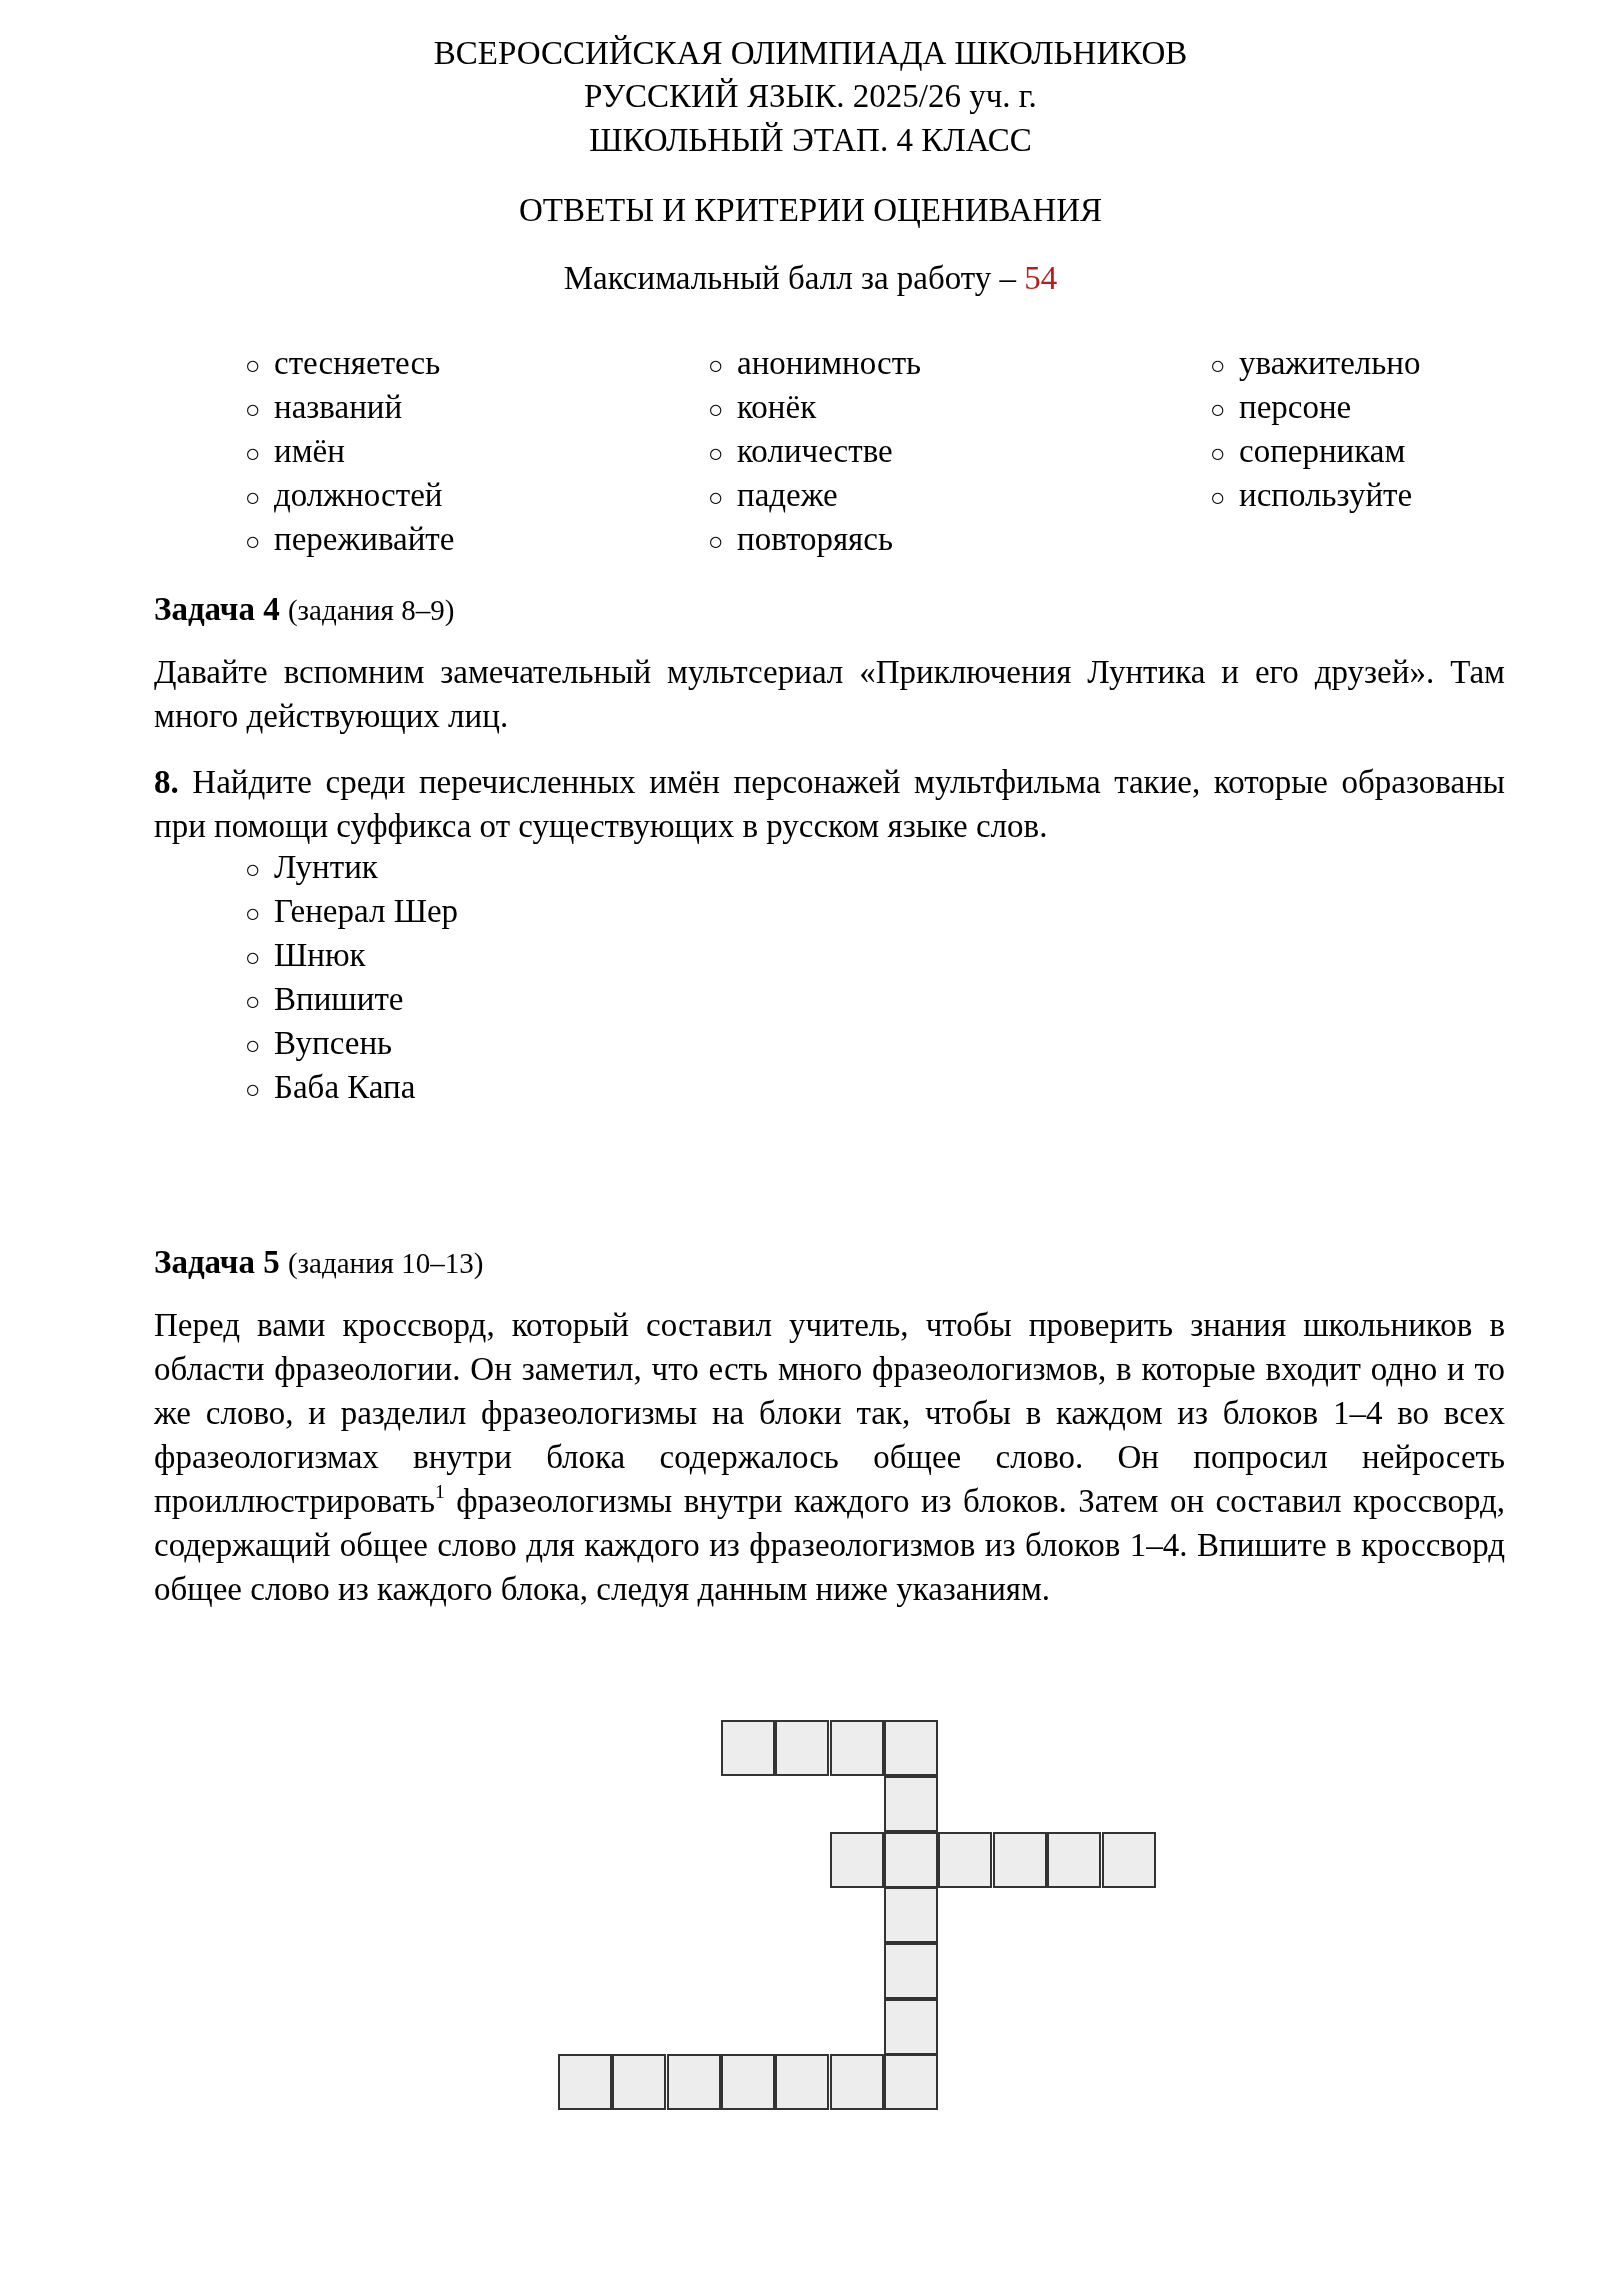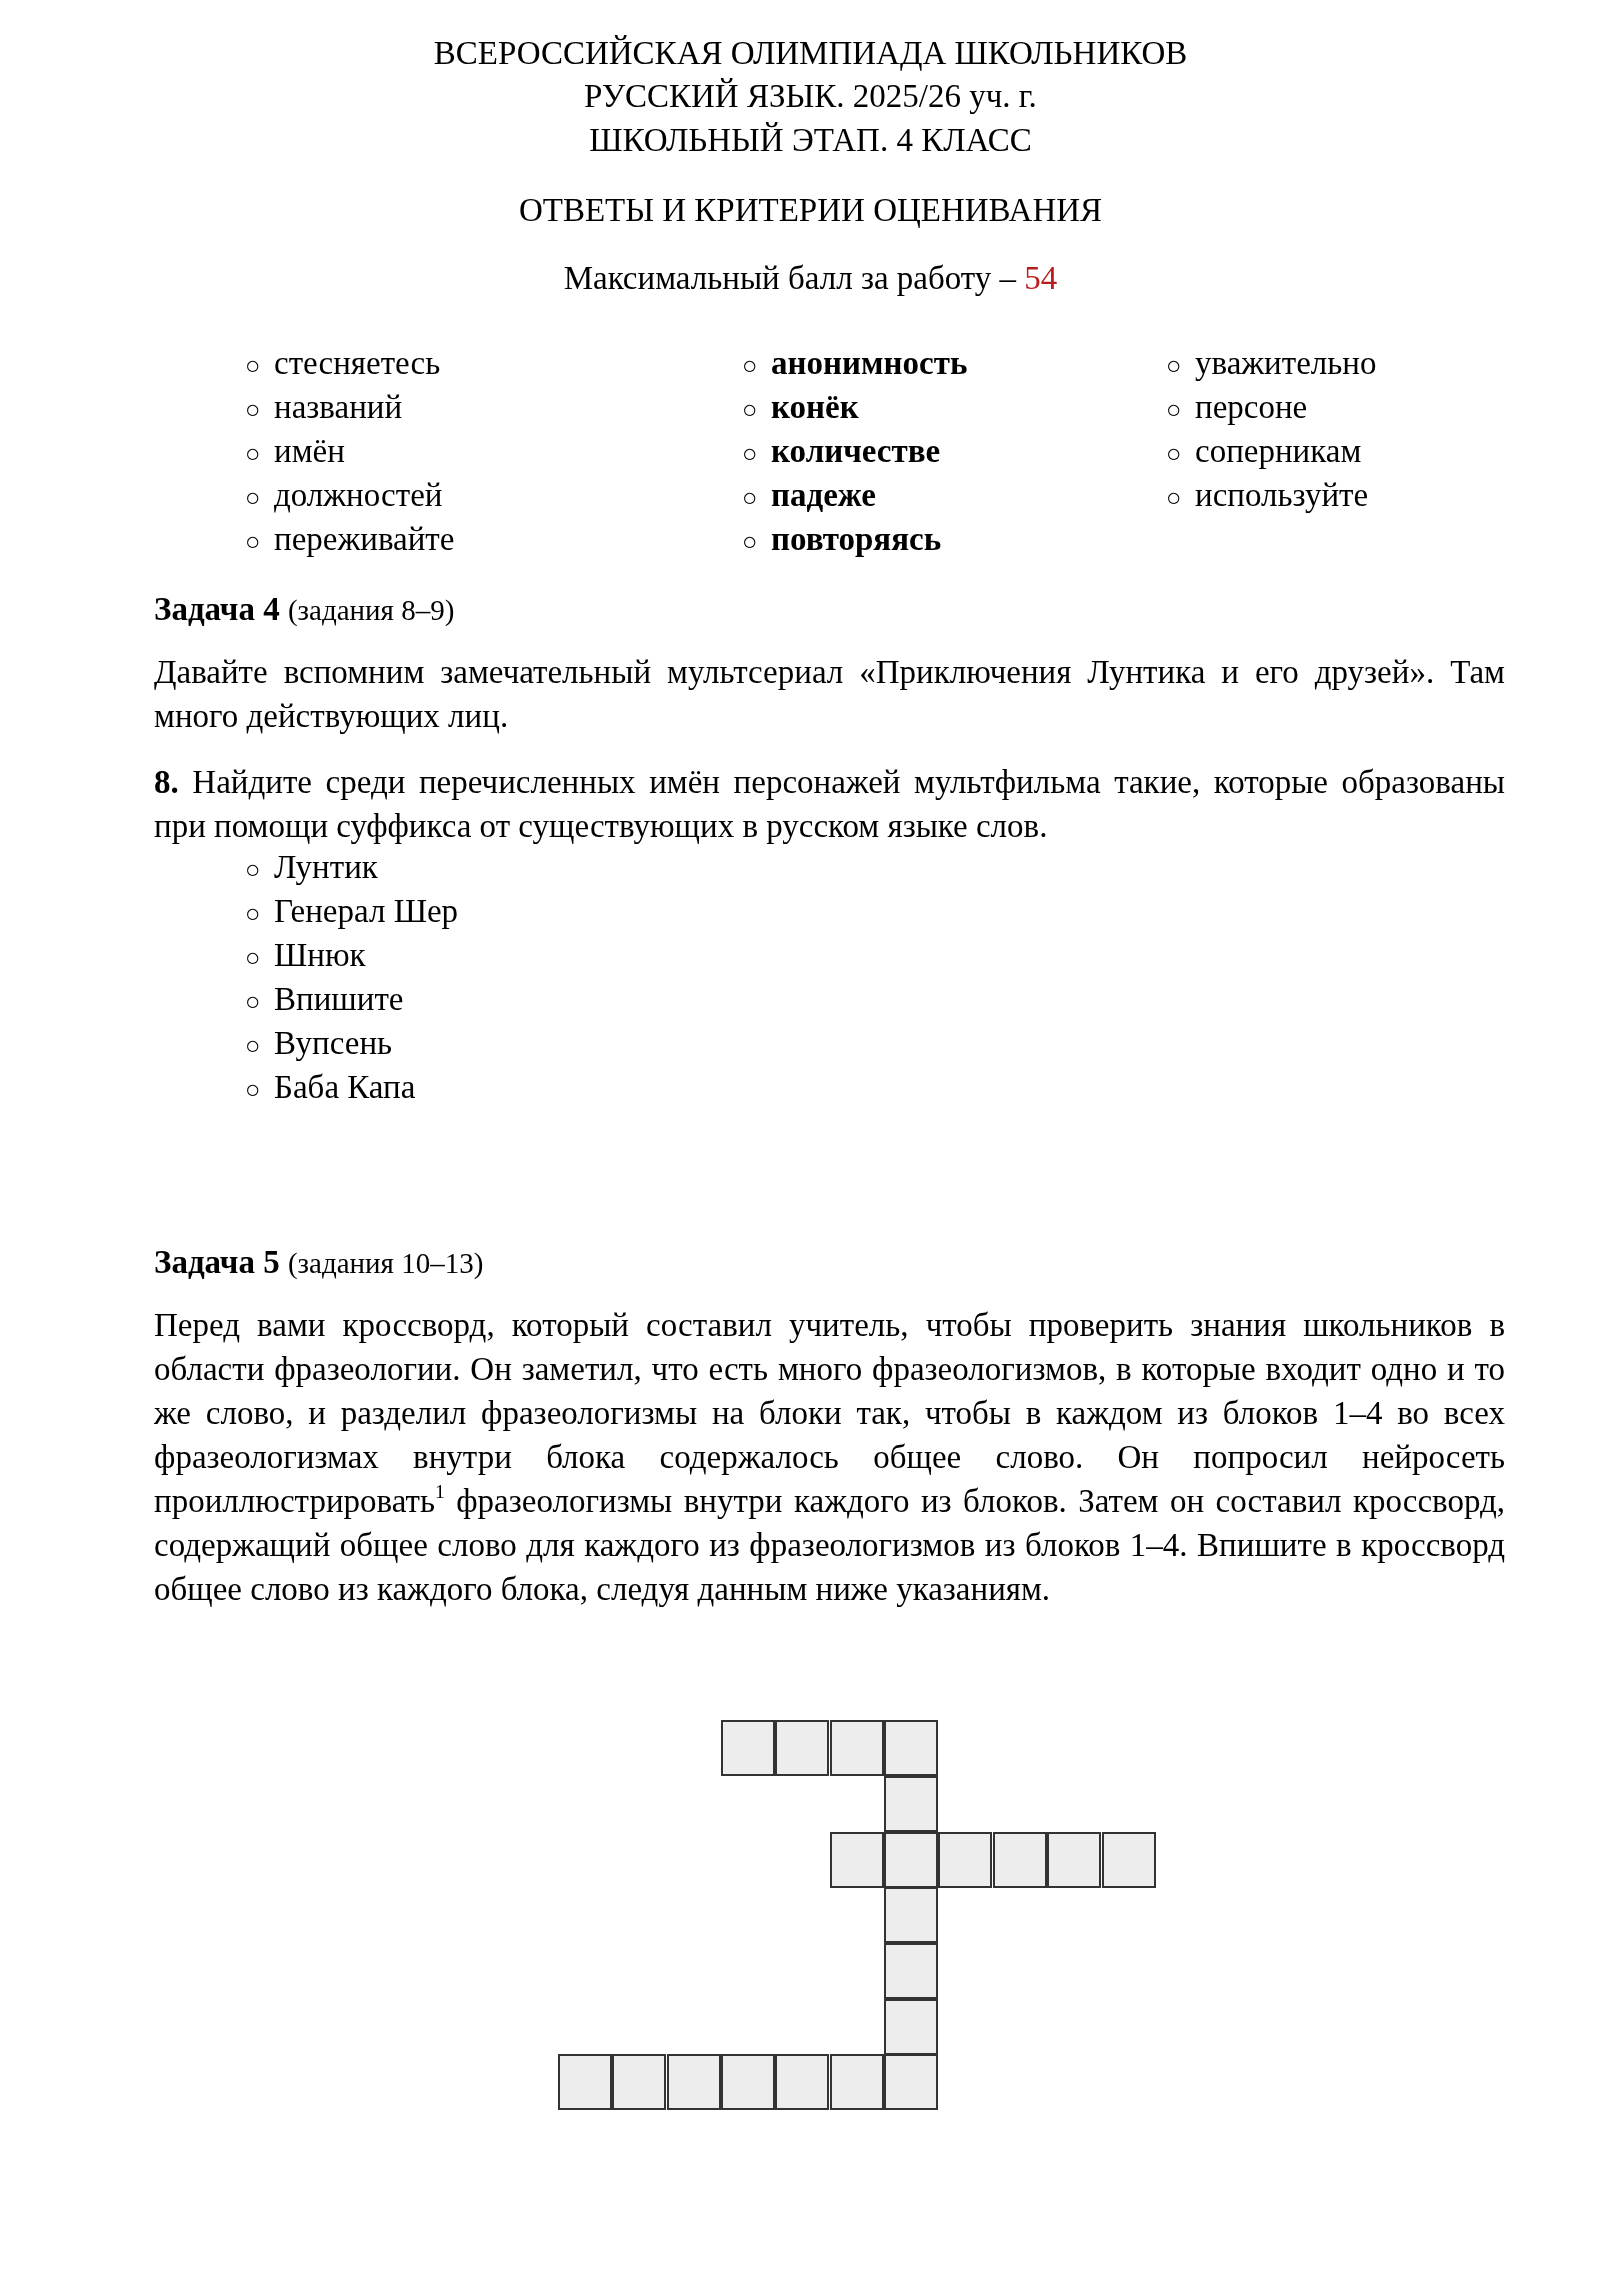--- a/index.html
+++ b/index.html
@@ -51,28 +51,28 @@
   <div class="center-line" style="top:189px;text-align:center;">ОТВЕТЫ И КРИТЕРИИ ОЦЕНИВАНИЯ</div>
   <div class="center-line" style="top:257px;"><span>Максимальный балл за работу – </span><span class="accent">54</span></div>
 
   <div class="opt-col" style="left:245px;">
     <div class="opt"><span class="bullet">○</span><span>стесняетесь</span></div>
     <div class="opt"><span class="bullet">○</span><span>названий</span></div>
     <div class="opt"><span class="bullet">○</span><span>имён</span></div>
     <div class="opt"><span class="bullet">○</span><span>должностей</span></div>
     <div class="opt"><span class="bullet">○</span><span>переживайте</span></div>
   </div>
-  <div class="opt-col" style="left:742px;font-weight:bold;">
+  <div class="opt-col" style="left:708px;">
     <div class="opt"><span class="bullet">○</span><span>анонимность</span></div>
     <div class="opt"><span class="bullet">○</span><span>конёк</span></div>
     <div class="opt"><span class="bullet">○</span><span>количестве</span></div>
     <div class="opt"><span class="bullet">○</span><span>падеже</span></div>
     <div class="opt"><span class="bullet">○</span><span>повторяясь</span></div>
   </div>
-  <div class="opt-col" style="left:1166px;">
+  <div class="opt-col" style="left:1210px;">
     <div class="opt"><span class="bullet">○</span><span>уважительно</span></div>
     <div class="opt"><span class="bullet">○</span><span>персоне</span></div>
     <div class="opt"><span class="bullet">○</span><span>соперникам</span></div>
     <div class="opt"><span class="bullet">○</span><span>используйте</span></div>
   </div>
 
   <div class="task-head" style="top:588px;"><b>Задача 4</b> <span class="sub">(задания 8–9)</span></div>
   <div class="para" style="top:650px;">Давайте вспомним замечательный мультсериал «Приключения Лунтика и его друзей». Там много действующих лиц.</div>
   <div class="para" style="top:760px;"><b>8.</b><span> Найдите среди перечисленных имён персонажей мультфильма такие, которые образованы при помощи суффикса от существующих в русском языке слов.</span></div>
 

